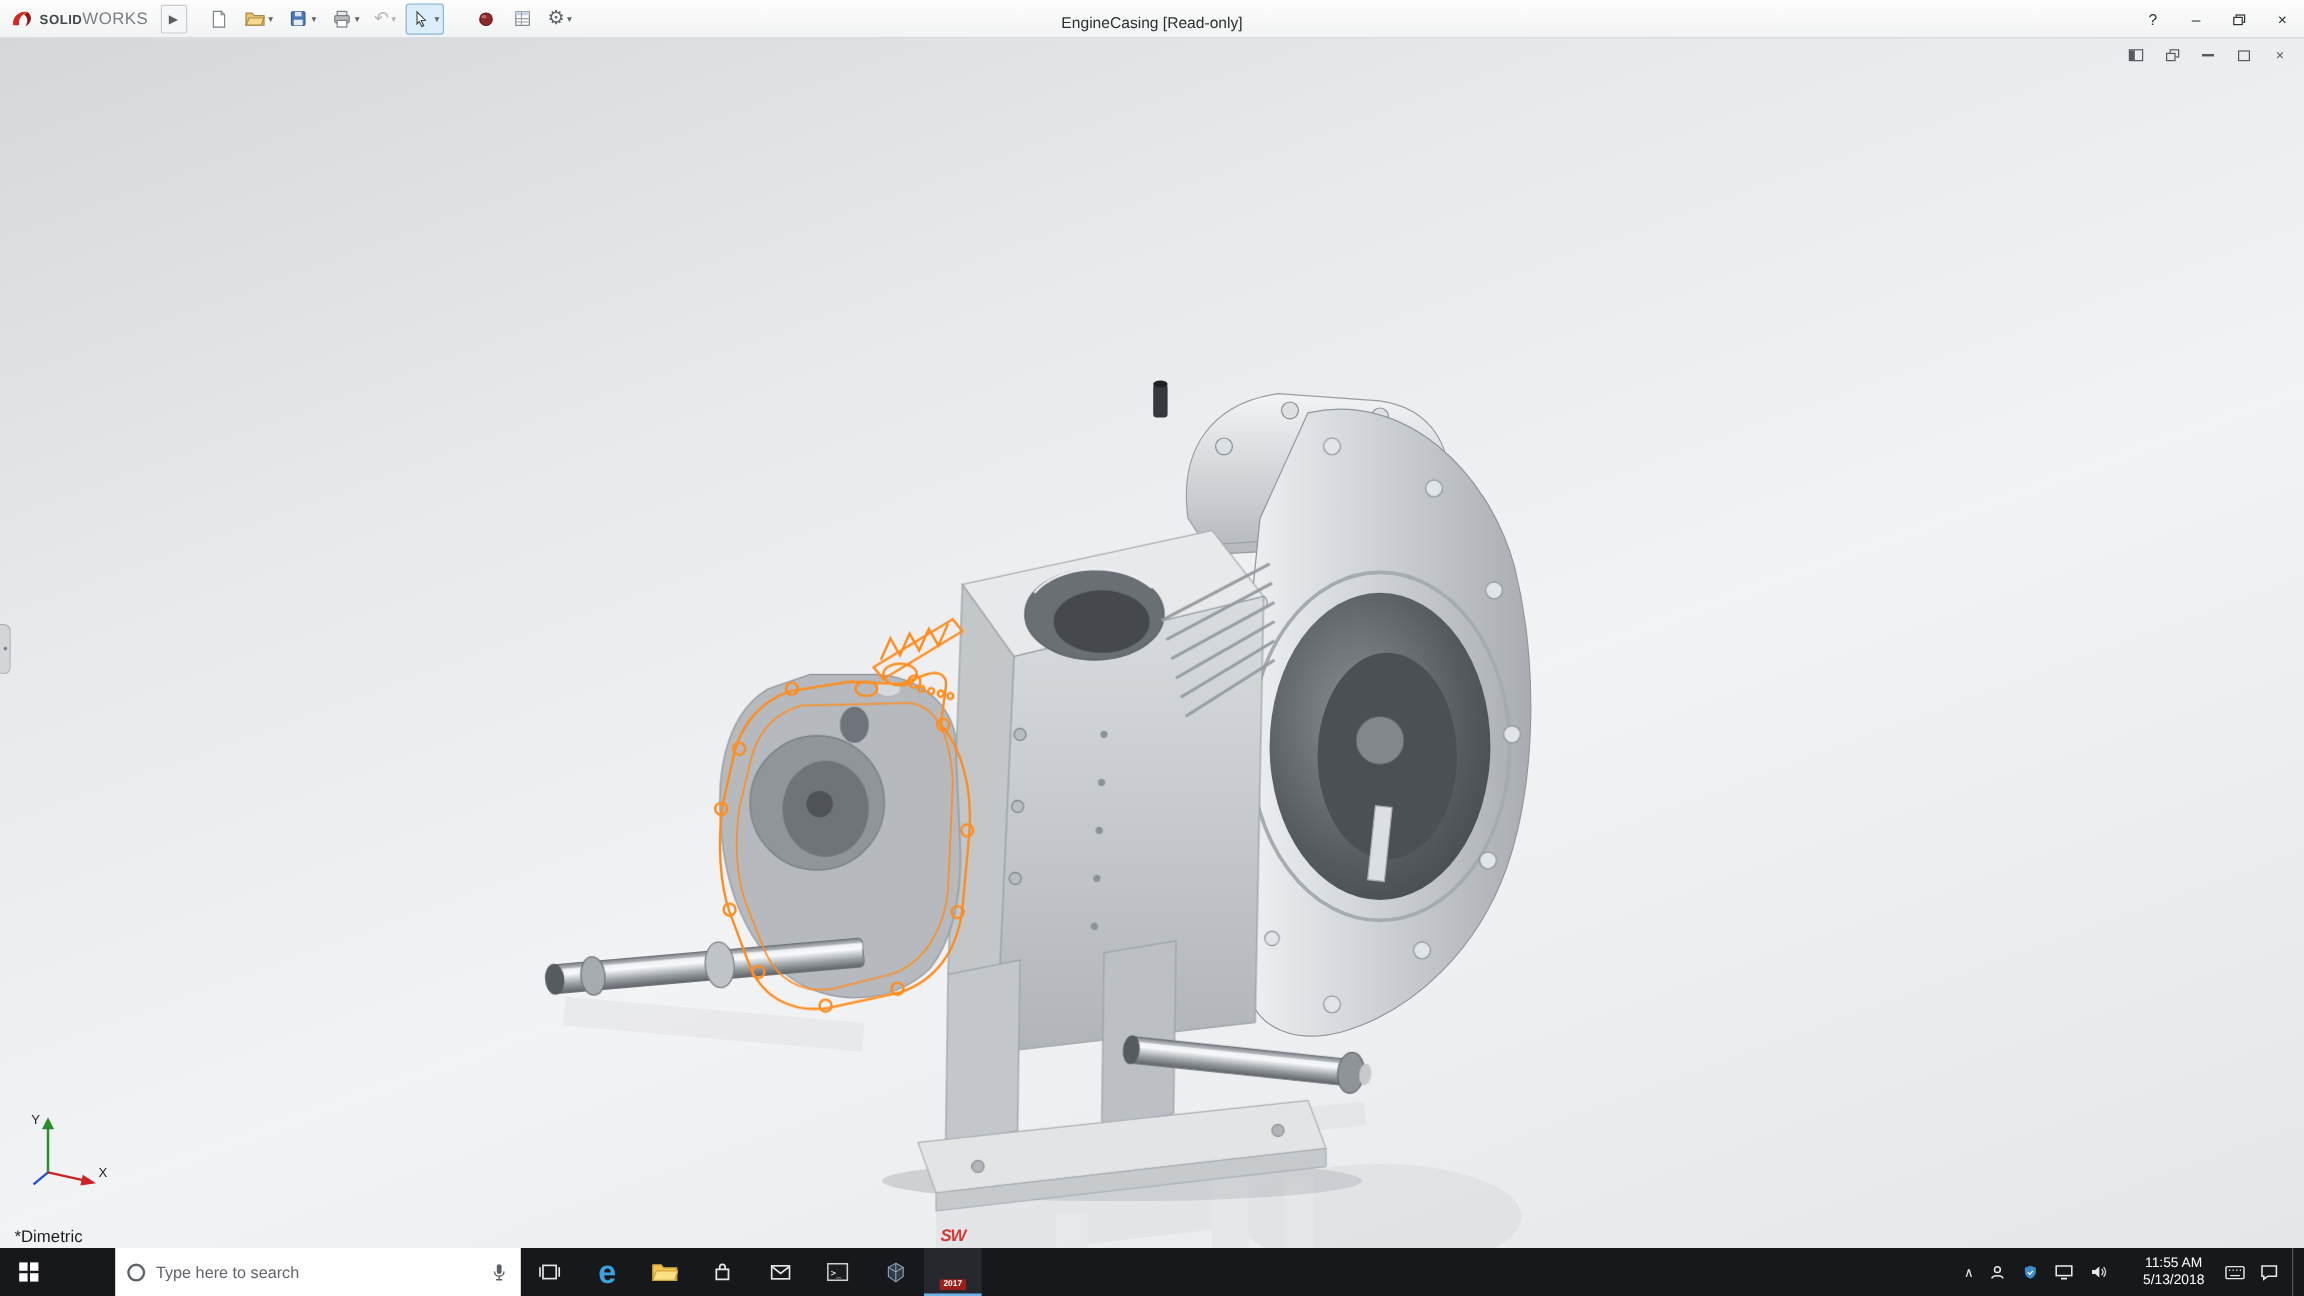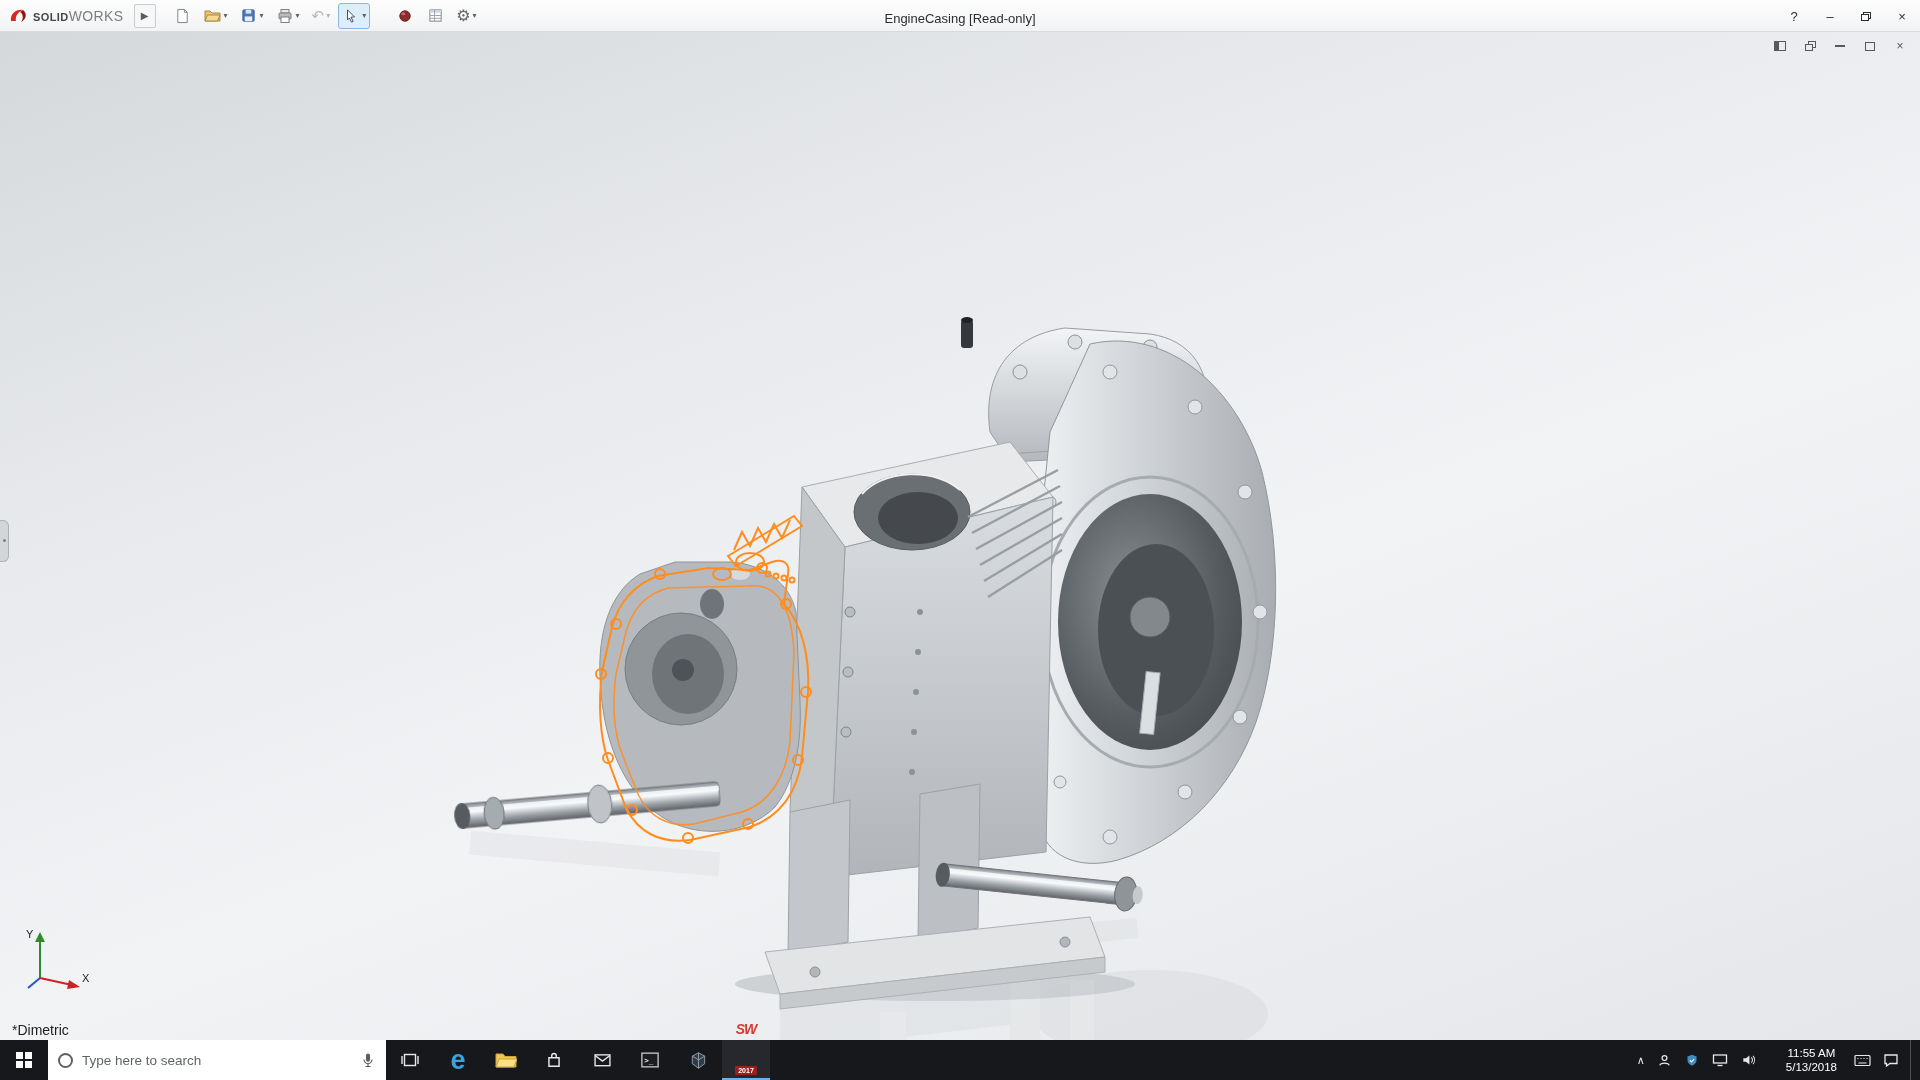--- a/index.html
+++ b/index.html
@@ -55,21 +55,21 @@
   .triad { position:absolute; left:18px; bottom:42px; }
   .orientation-label { position:absolute; left:12px; bottom:2px; font-size:14px; color:#1c1e20; }
 
   
   .taskbar { position:absolute; left:0; bottom:0; width:1920px; height:40px; background:#16181c;
     display:flex; align-items:stretch; z-index:40; }
   .tb-slot { width:48px; display:flex; align-items:center; justify-content:center; position:relative; }
   .tb-slot.active { background:#26282d; box-shadow:inset 0 -2px 0 #6cb2e8; }
   .win-grid { display:grid; grid-template-columns:7px 7px; grid-template-rows:7px 7px; gap:2px; }
   .win-grid span { background:#fefefe; display:block; }
-  .searchbox { width:338px; background:#ffffff; display:flex; align-items:center; gap:9px; padding:1px 10px; }
+  .searchbox { width:338px; background:#ffffff; display:flex; align-items:center; gap:9px; padding:1px 10px;margin-left:48px; }
   .cortana-ring { width:15px; height:15px; border:2px solid #5f6368; border-radius:50%; flex:none; }
   .search-input { flex:1; border:none; outline:none; font-size:13.5px; color:#3c4043; background:transparent;
     font-family:"Liberation Sans",sans-serif; }
   .search-input::placeholder { color:#60646a; }
   .edge-letter { font-size:27px; font-weight:bold; color:#3aa2dd; line-height:1; font-style:normal; }
   .sw-app { position:relative; width:30px; height:30px; display:flex; flex-direction:column; align-items:center; justify-content:flex-end;gap:30px; }
   .sw-app .sw-top { font-size:14px; font-weight:bold; font-style:italic; color:#d23a31; line-height:14px; letter-spacing:-1px; }
   .sw-app .sw-bottom { font-size:7px; font-weight:bold; color:#ffffff; background:#9b1f1a; line-height:9px; padding:0 3px; border-radius:1px; }
   .tray { margin-left:auto; display:flex; align-items:center; gap:11px; padding-right:4px; }
   .tray-chevron { color:#e8e8e8; font-size:11px; }

